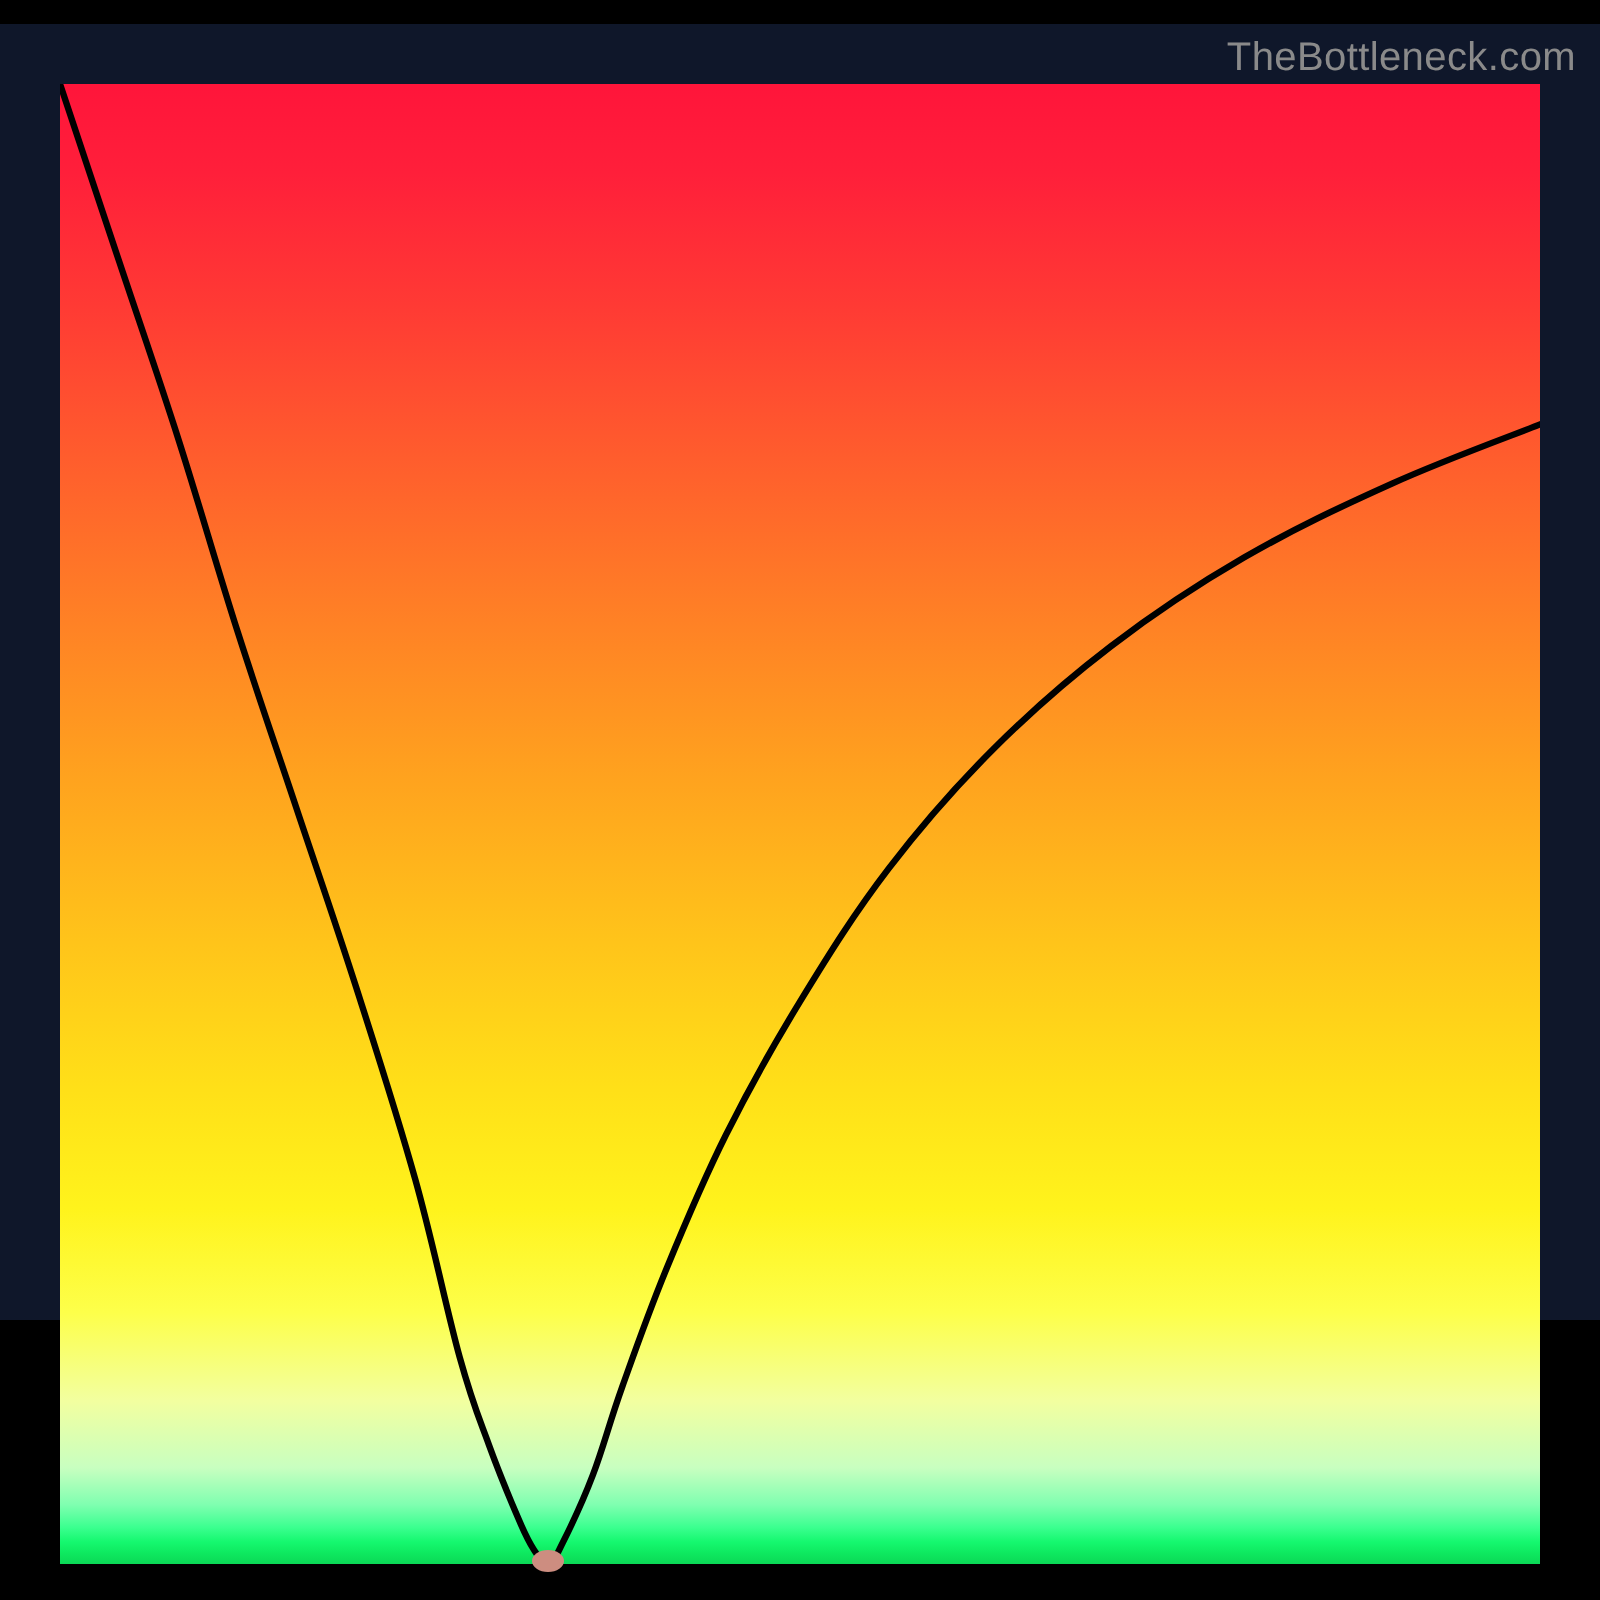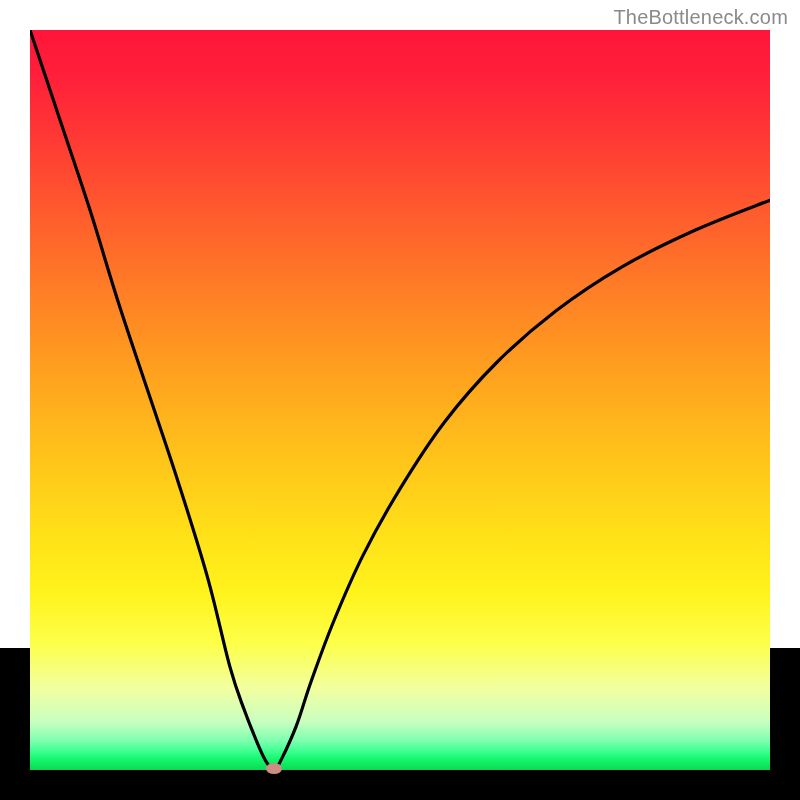--- a/index.html
+++ b/index.html
@@ -6,25 +6,25 @@
     margin: 0;
     padding: 0;
     width: 800px;
     height: 800px;
     background: #000;
     overflow: hidden;
     font-family: Arial, Helvetica, sans-serif;
   }
   .frame {
     position: absolute;
-    top: 0;
+    top: 12px;
     left: 0;
     width: 800px;
     height: 648px;
-    background: #ffffff;
+    background: #0f172a;
   }
   .plot-area {
     position: absolute;
     top: 30px;
     left: 30px;
     width: 740px;
     height: 740px;
     background: linear-gradient(to bottom,
       #ff153a 0%,
       #ff1f3a 6%,

